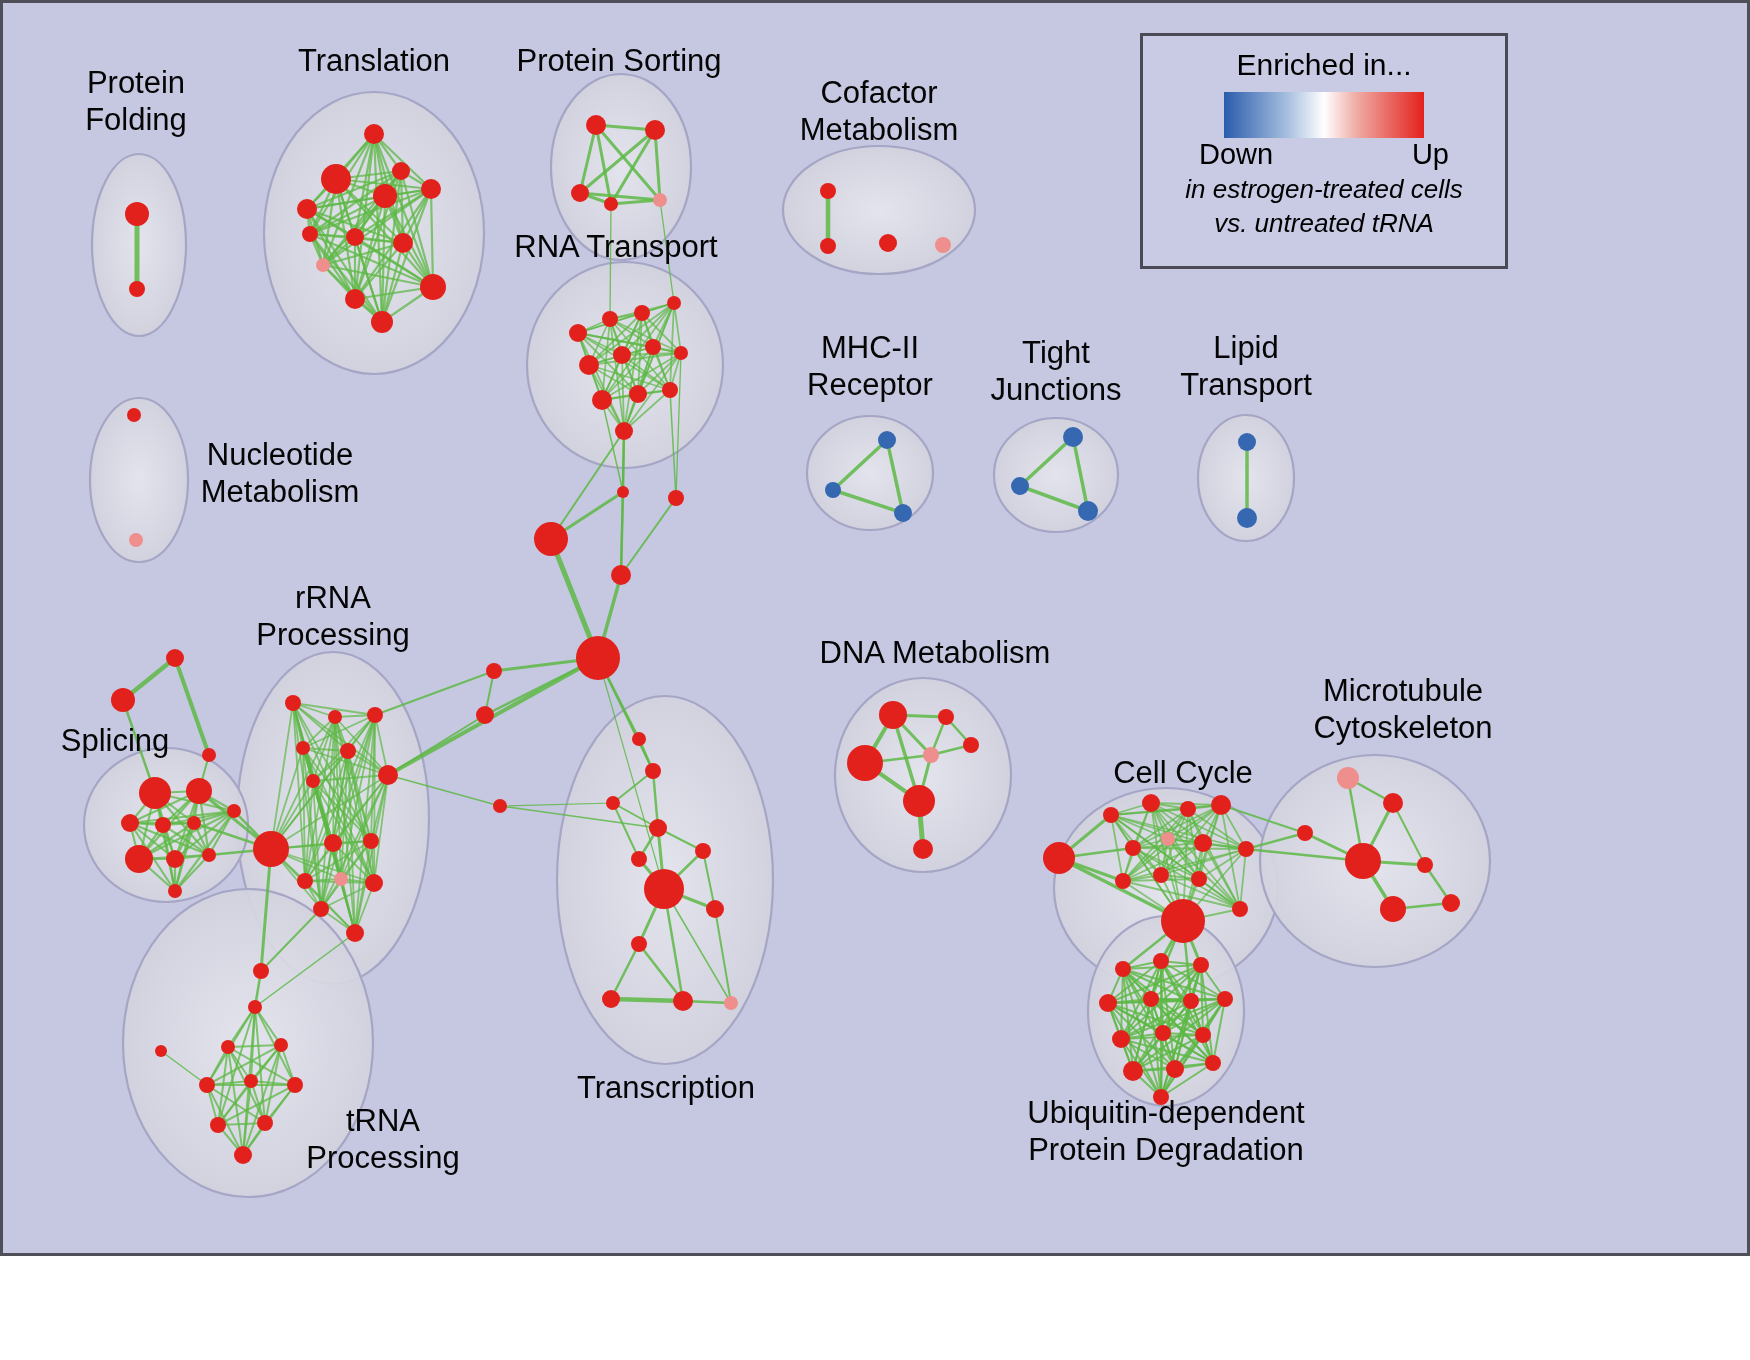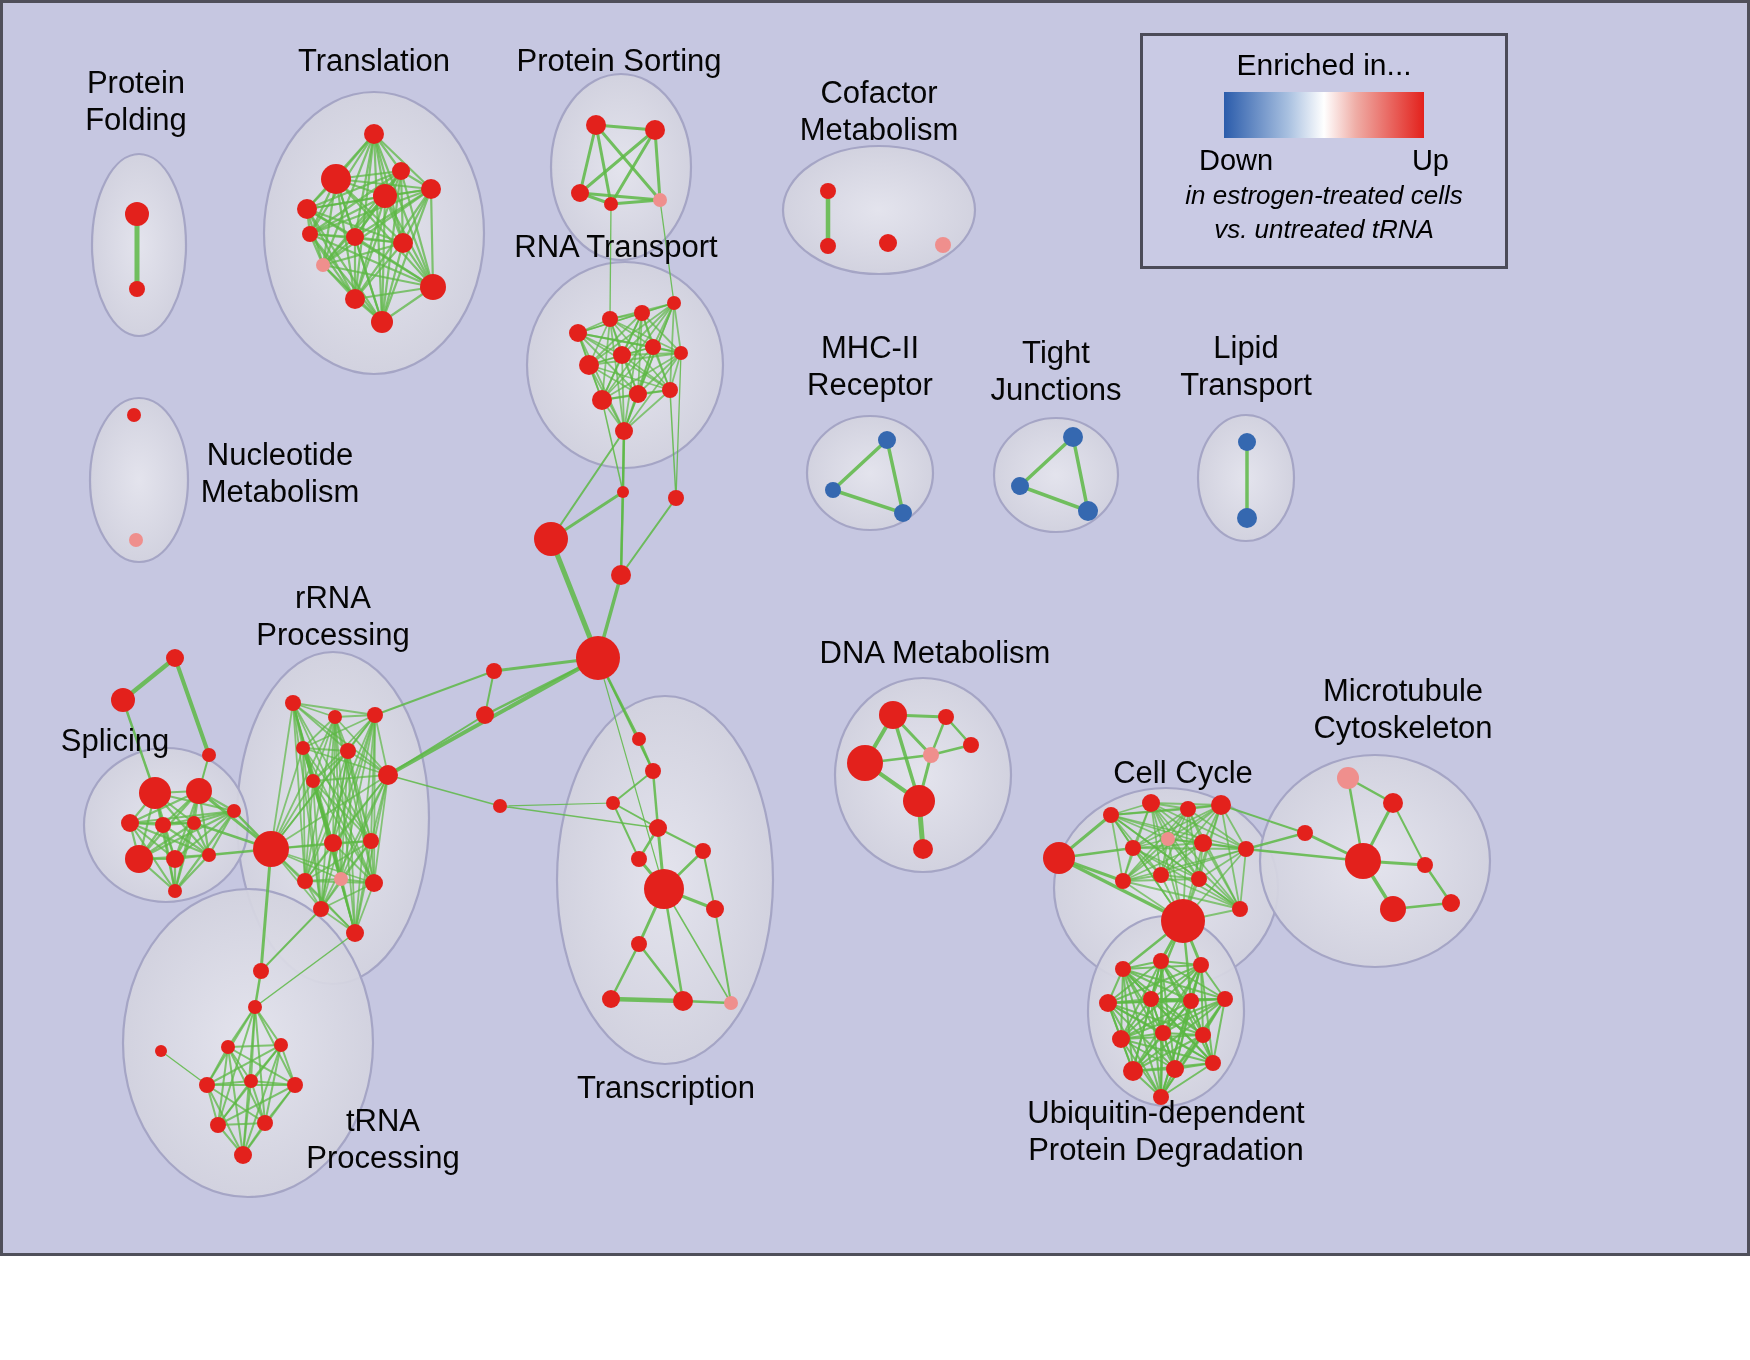--- a/index.html
+++ b/index.html
@@ -15,21 +15,21 @@
   svg.network{position:absolute;left:0;top:0;}
   .legend{
     position:absolute;left:1137px;top:30px;width:368px;height:236px;
     border:3px solid #4b4b58;box-sizing:border-box;
     background:#c9cae4;
     display:flex;flex-direction:column;align-items:center;
     color:#000;
   }
   .legend-title{font-size:30px;margin-top:12px;}
   .legend-bar{width:200px;height:46px;margin-top:10px;}
-  .legend-ends{width:250px;display:flex;justify-content:space-between;font-size:29px;margin-top:6px;}
+  .legend-ends{width:250px;display:flex;justify-content:space-between;font-size:29px;}
   .legend-sub{font-size:26px;margin-top:2px;line-height:32px;font-style:italic;}
 </style>
 </head>
 <body>
 
 <div class="figure">
 
   <svg class="network" id="network-svg" width="1750" height="1360" viewBox="0 0 1750 1360">
       <defs>
         <radialGradient id="ellFill">

